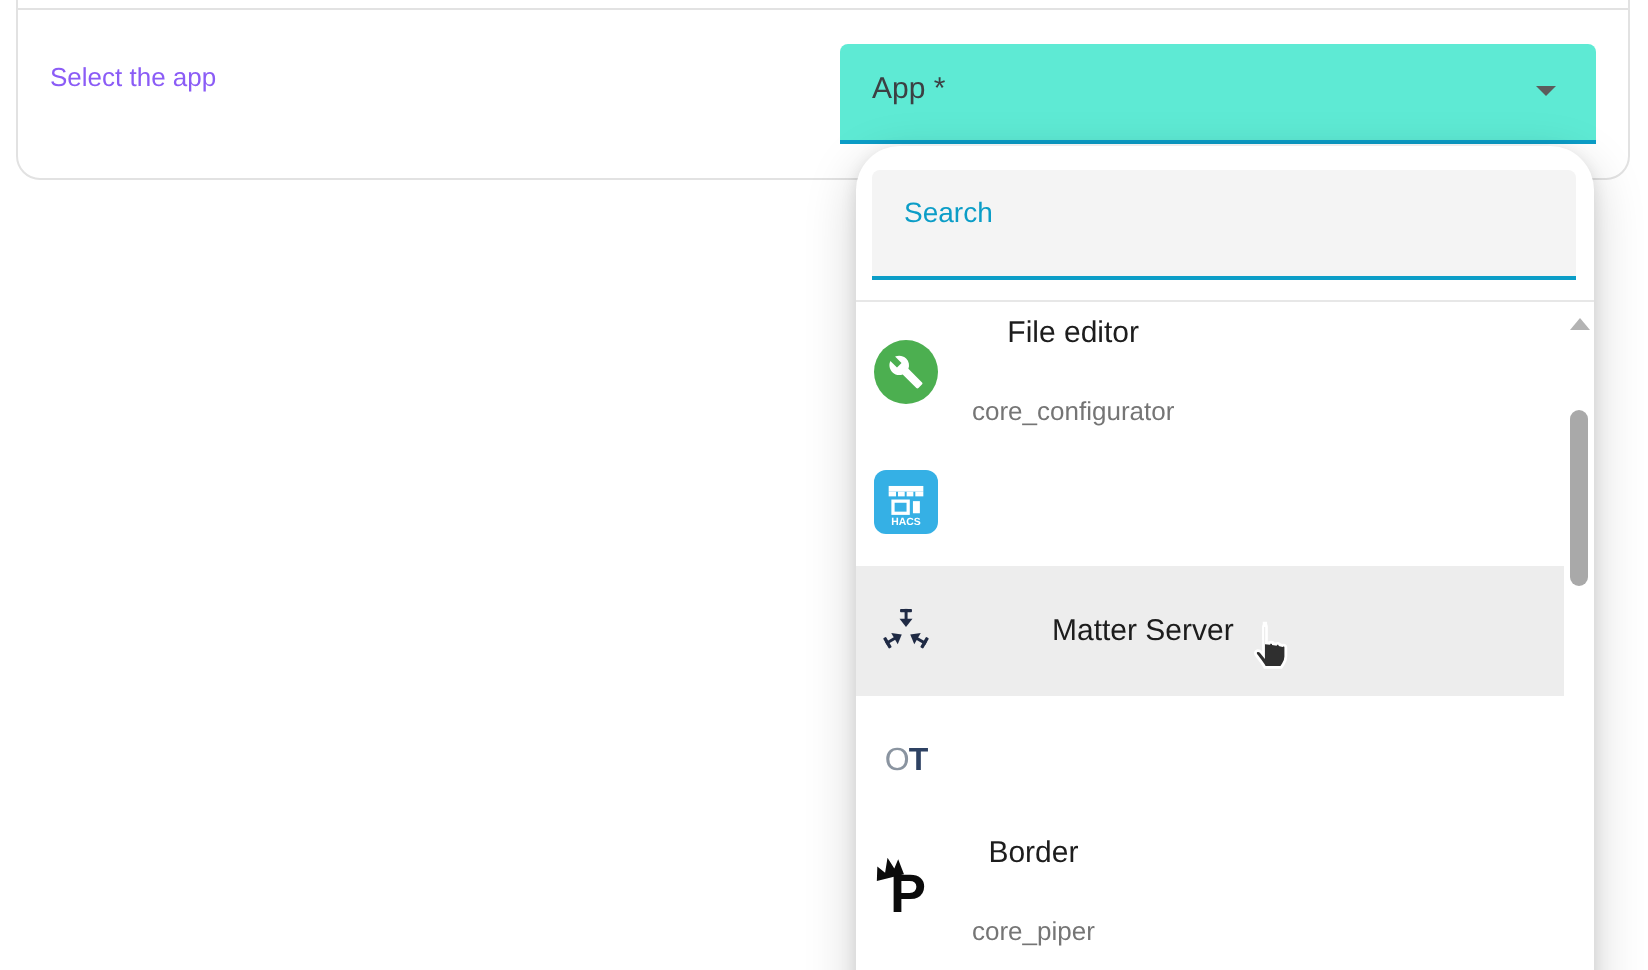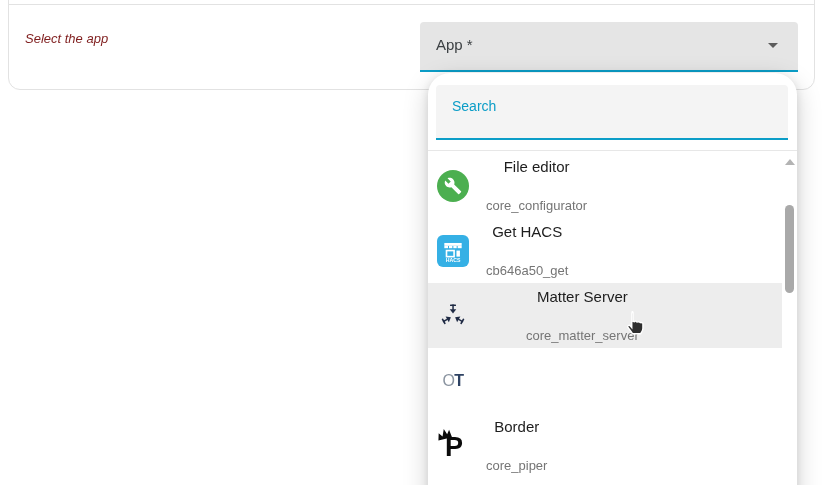--- a/index.html
+++ b/index.html
@@ -5,25 +5,25 @@
   * { margin:0; padding:0; box-sizing:border-box; }
   html,body { width:824px; height:485px; background:#fff; overflow:hidden;
               font-family:"Liberation Sans", sans-serif; position:relative; }
 
   
   .settings-card { position:absolute; left:8px; top:-24px; width:807px; height:114px;
                    background:#fff; border:1px solid #e2e2e2; border-radius:12px; }
   .card-divider  { position:absolute; top:27px; left:0; right:0; border-top:1px solid #e2e2e2; }
   .card-text     { position:absolute; left:16px; top:50px; }
   .card-title    { font-size:15px; color:#212121; line-height:18px; }
-  .card-subtitle { font-size:13px; color:#7f1d1d; line-height:16px; margin-top:4px;font-style:italic; }
+  .card-subtitle { font-size:13px; color:#8b5cf6; line-height:16px; margin-top:4px; }
 
   
   .select-field { position:absolute; left:420px; top:22px; width:378px; height:50px;
-                  background:#e5e5e5; border-radius:4px 4px 0 0;
+                  background:#5eead4; border-radius:4px 4px 0 0;
                   border-bottom:2px solid var(--accent); cursor:pointer; z-index:1; }
   .select-label { position:absolute; left:16px; top:50%; transform:translateY(-60%);
                   font-size:15px; color:#3c4043; }
   .select-arrow { position:absolute; right:20px; top:50%; margin-top:-3px; width:0; height:0;
                   border-left:5px solid transparent; border-right:5px solid transparent;
                   border-top:5px solid #5c5c5c; }
 
   
   .dropdown-panel { position:absolute; left:428px; top:73px; width:369px; height:485px;
                     background:#fff; border-radius:22px; overflow:hidden; z-index:5;
@@ -115,44 +115,39 @@
           <rect x="4" y="4.6" width="16" height="2.6" fill="#fff"></rect>
           <rect x="4" y="7.2" width="3.4" height="2.2" fill="#fff"></rect>
           <rect x="8.3" y="7.2" width="3.1" height="2.2" fill="#fff"></rect>
           <rect x="12.3" y="7.2" width="3.1" height="2.2" fill="#fff"></rect>
           <rect x="16.3" y="7.2" width="3.7" height="2.2" fill="#fff"></rect>
           <rect x="6" y="11.6" width="7" height="5.6" fill="none" stroke="#fff" stroke-width="1.5"></rect>
           <rect x="15.2" y="11.6" width="3.2" height="5.6" fill="#fff"></rect>
           <text x="12" y="22.6" font-size="4.8" font-weight="bold" fill="#fff" text-anchor="middle" font-family="Liberation Sans, sans-serif">HACS</text>
         </svg>
       </div>
-      <div class="row-text">
-        <span class="row-title">Get HACS</span>
-        <span class="row-slug">cb646a50_get</span>
-      </div>
     </div>
 
     <div class="row highlighted">
       <div class="row-icon icon-matter">
         <svg width="28" height="28" viewBox="0 0 32 32" fill="currentColor">
           <defs>
             <g id="marrow">
               <rect x="12.6" y="2.8" width="6.8" height="1.9" rx="0.5"></rect>
               <rect x="15.2" y="2.8" width="1.7" height="6.2"></rect>
               <polygon points="12.3,8.4 19.7,8.4 16,13.2"></polygon>
             </g>
           </defs>
           <use href="#marrow"></use>
           <use href="#marrow" transform="rotate(120 16 16)"></use>
           <use href="#marrow" transform="rotate(240 16 16)"></use>
         </svg>
       </div>
       <div class="row-text">
         <span class="row-title">Matter Server</span>
-        <span class="row-slug">core_matter_server</span>
       </div>
     </div>
 
     <div class="row">
       <div class="row-icon icon-ot">
         <span class="o">O</span>
           <span class="t">T</span>
       </div>
       <div class="row-text">
       </div>

